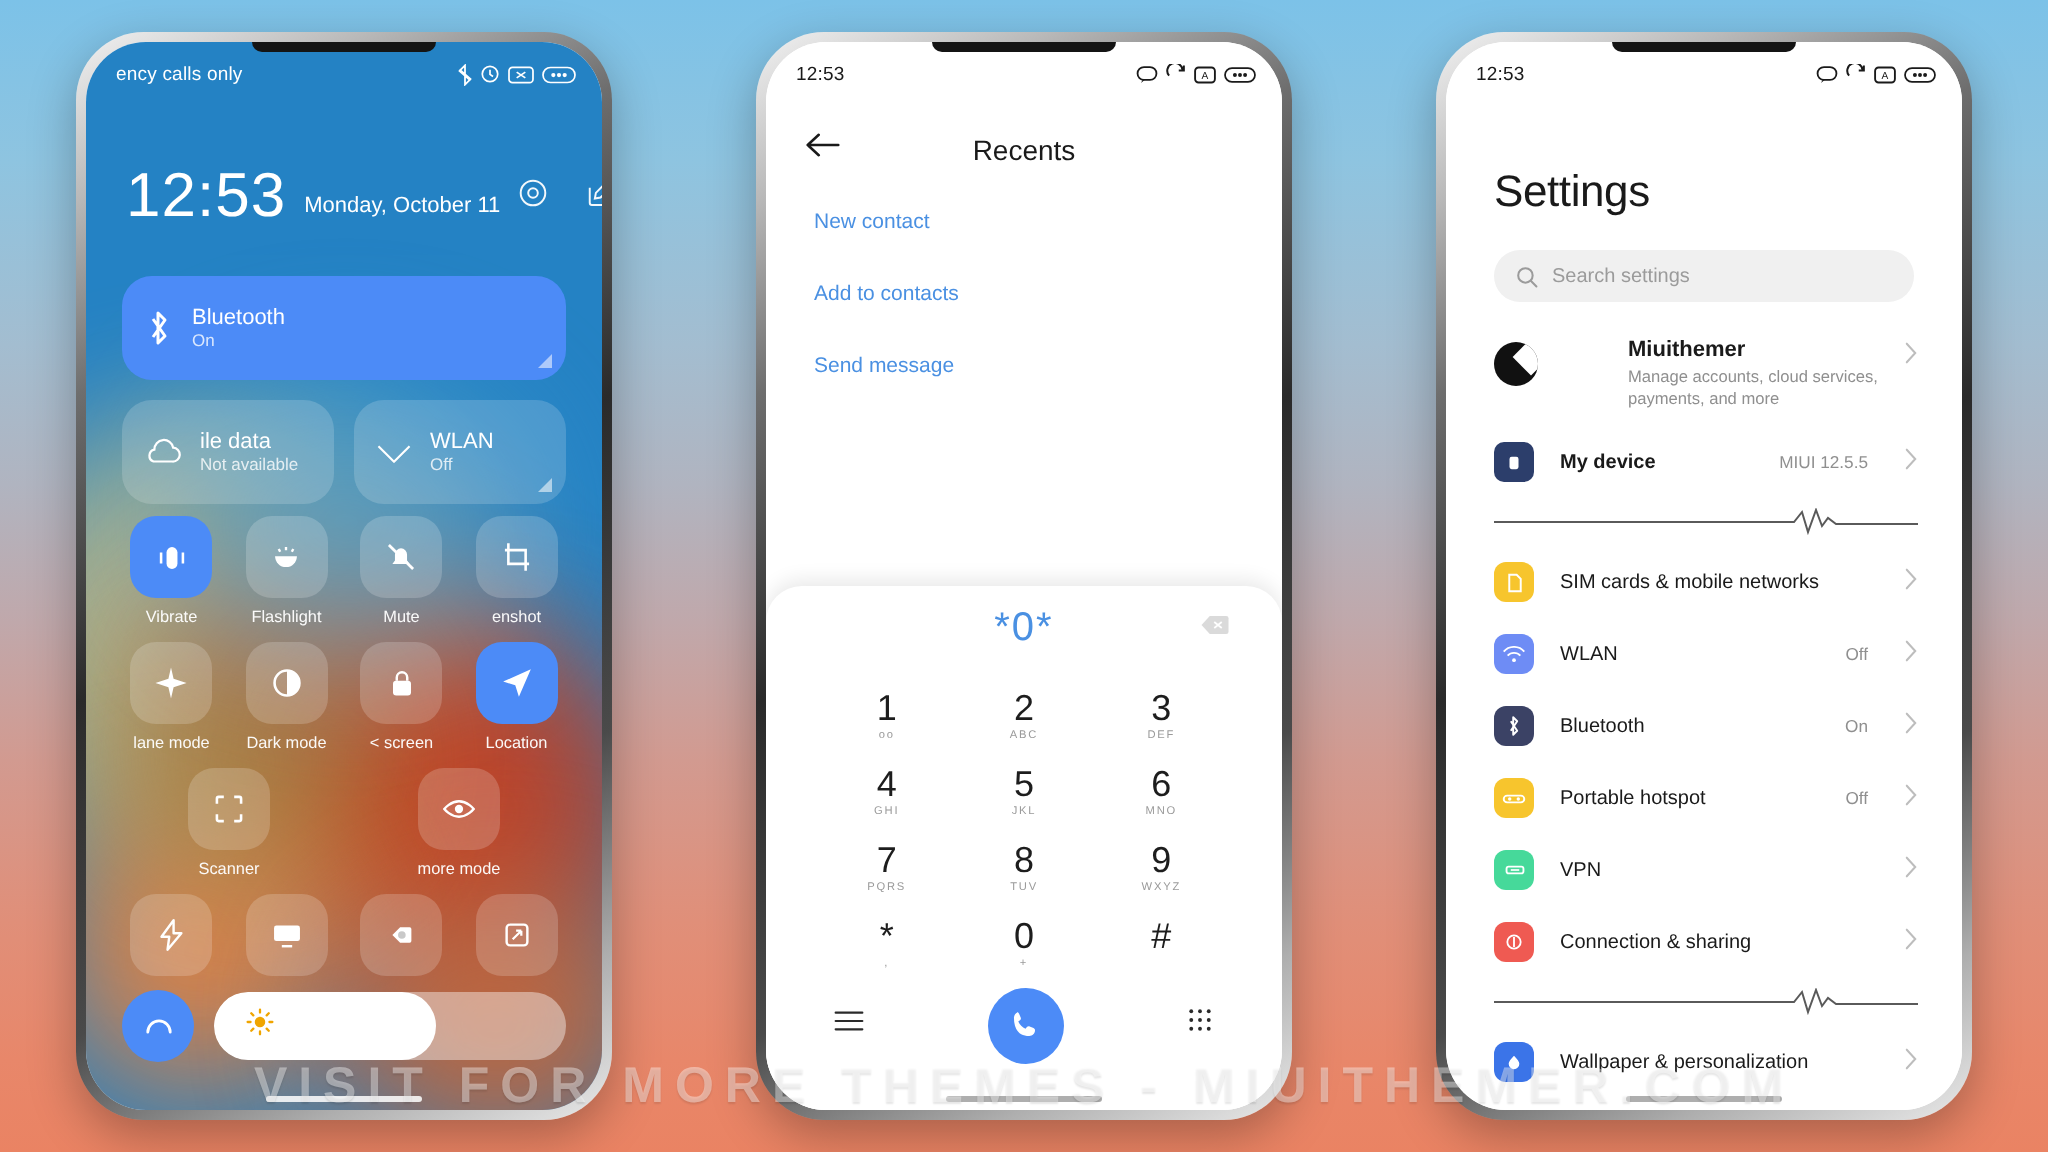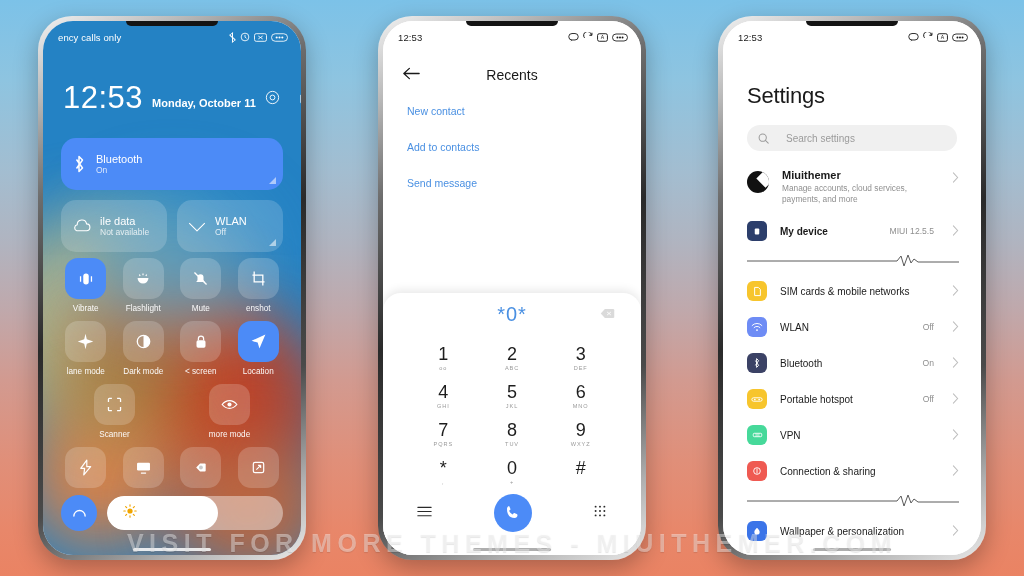--- a/index.html
+++ b/index.html
@@ -60,21 +60,21 @@
   
   .cc-bg { position: absolute; inset: 0; background: #2482c4; }
   .cc-blob { position: absolute; border-radius: 50%; filter: blur(34px); }
   .cc-wrap { position: absolute; inset: 0; color: #fff; z-index: 10; }
 
   .cc-clockrow {
     position: absolute; top: 62px; left: 20px; right: 18px;
     display: flex; align-items: flex-end; gap: 9px;
   }
   .cc-time { font-size: 31px; font-weight: 300; line-height: .95; letter-spacing: .5px; }
-  .cc-date { font-size: 11px; font-weight: 700; padding-bottom: 3px; flex: 1; white-space: nowrap; }
+  .cc-date { font-size: 11px; font-weight: 400; padding-bottom: 3px; flex: 1; white-space: nowrap; }
   .cc-hdr-ico { padding-bottom: 3px; opacity: .95; }
 
   .cc-cards { position: absolute; top: 117px; left: 18px; right: 18px; }
   .cc-cardrow { display: flex; gap: 10px; margin-bottom: 10px; }
   .cc-card {
     flex: 1; height: 52px; border-radius: 15px;
     display: flex; align-items: center; gap: 9px; padding: 0 11px;
     position: relative; overflow: hidden;
   }
   .cc-card .lbl { line-height: 1.18; overflow: hidden; }
@@ -147,34 +147,34 @@
     width: 38px; height: 38px; border-radius: 50%; background: #4c8bf7;
     display: flex; align-items: center; justify-content: center;
   }
 
   
   .p3 { position: absolute; inset: 0; background: #fff; color: #1a1a1a; }
   .s-title { position: absolute; top: 62px; left: 24px; font-size: 22px; font-weight: 400; letter-spacing: -.2px; }
   .s-search {
     position: absolute; top: 104px; left: 24px; right: 24px; height: 26px;
     background: #f0f0f0; border-radius: 13px;
-    display: flex; align-items: center; gap: 17px; padding: 0 11px;
+    display: flex; align-items: center; gap: 7px; padding: 0 11px;
   }
   .s-search .ph { font-size: 10px; color: #9b9b9b; }
   .s-list { position: absolute; top: 142px; left: 0; right: 0; bottom: 0; }
   .s-account { display: flex; align-items: flex-start; padding: 6px 22px 8px 24px; gap: 13px; }
   .s-avatar {
     width: 22px; height: 22px; border-radius: 50%; flex: 0 0 22px; margin-top: 2px;
     background: #111; position: relative; overflow: hidden;
   }
   .s-avatar::after {
     content: ""; position: absolute; width: 13px; height: 13px;
     background: #fff; transform: rotate(45deg); left: 12px; top: 1px;
   }
-  .s-acc-txt { flex: 1; }
+  .s-acc-txt { flex: 1; margin-left: 32px; }
   .s-acc-name { font-size: 11px; font-weight: 700; }
   .s-acc-sub { font-size: 8.3px; color: #8f8f8f; line-height: 1.33; margin-top: 2px; }
   .s-row { display: flex; align-items: center; padding: 8px 22px 8px 24px; gap: 13px; }
   .s-ico {
     width: 20px; height: 20px; border-radius: 6px; flex: 0 0 20px;
     display: flex; align-items: center; justify-content: center;
   }
   .s-ico.square { border-radius: 5px; }
   .s-label { flex: 1; font-size: 10px; }
   .s-label.bold { font-weight: 700; }

